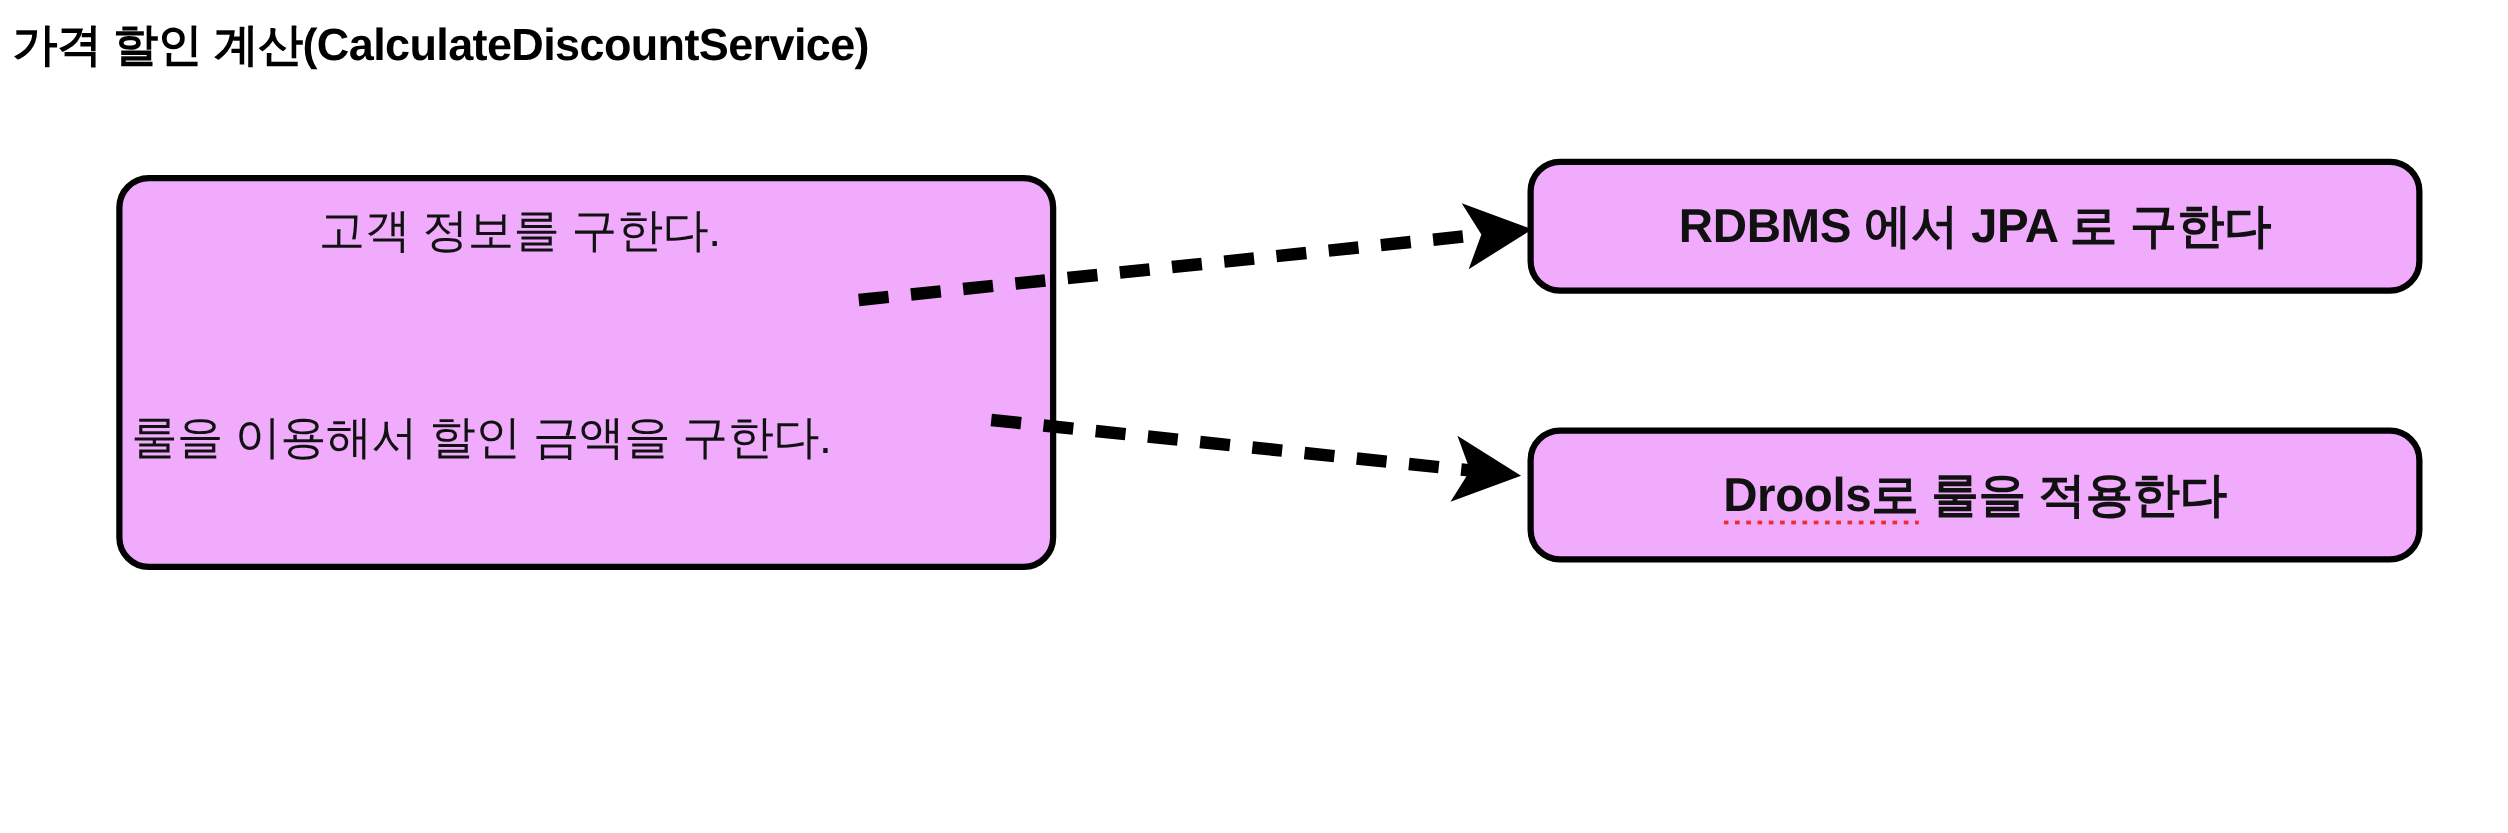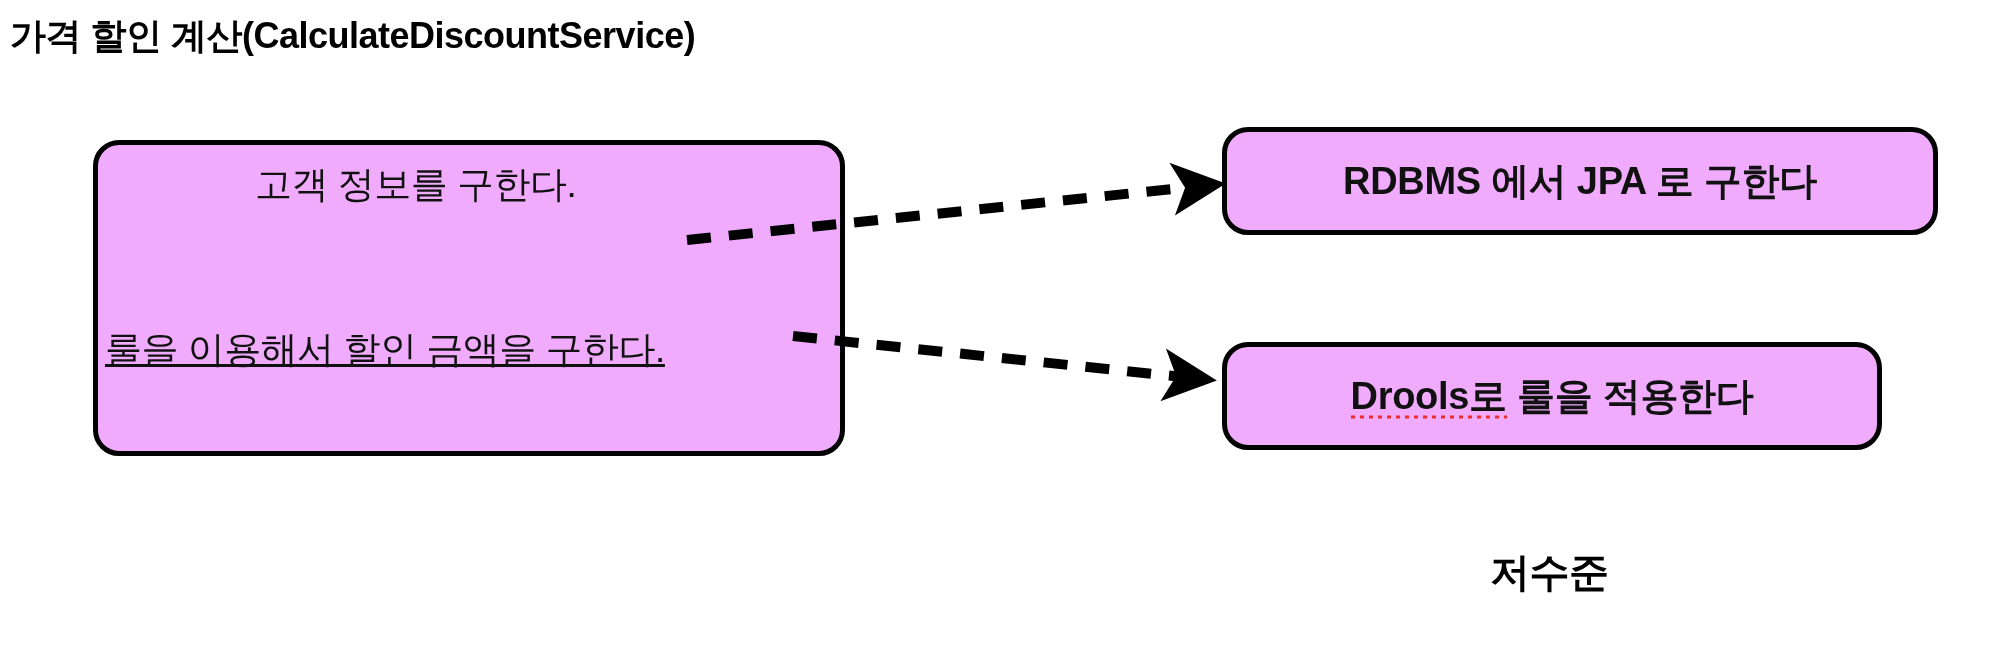--- a/index.html
+++ b/index.html
@@ -51,36 +51,36 @@
   #low-level-box-1 {
     left: 1222px;
     top: 127px;
     width: 716px;
     height: 108px;
     border-radius: 26px;
   }
   #low-level-box-2 {
     left: 1222px;
     top: 342px;
-    width: 660px;
+    width: 716px;
     height: 108px;
     border-radius: 26px;
   }
 
   
   .hl-line {
     position: absolute;
     font-size: 37px;
     font-weight: 400;
     white-space: nowrap;
     color: #111111;
     letter-spacing: -0.5px;
   }
   #hl-line-1 { left: 255px; top: 160px; text-align: right; }
-  #hl-line-2 { left: 105px; top: 325px; text-decoration: underline; }
+  #hl-line-2 { left: 105px; top: 325px; }
 
   
   .ll-text {
     position: absolute;
     left: 0;
     right: 0;
     top: 50%;
     transform: translateY(-50%);
     text-align: center;
     font-size: 38px;
@@ -137,21 +137,20 @@
 
   <div class="rbox" id="low-level-box-1">
     <div class="ll-text">RDBMS 에서 JPA 로 구한다</div>
   </div>
 
   <div class="rbox" id="low-level-box-2">
     <div class="ll-text"><span class="spell">Drools로</span><span> 룰을 적용한다</span></div>
   </div>
 
 
-  <div class="caption" id="caption-low">저수준</div>
 
   <svg id="arrow-layer" viewBox="0 0 2006 666">
     <defs>
       <marker id="arrowhead" markerWidth="6" markerHeight="6" refX="3.1" refY="3" orient="auto" markerUnits="strokeWidth">
         <path d="M 0.2 0.35 L 5.6 3 L 0.2 5.65 L 1.5 3 Z" fill="#000000"></path>
       </marker>
     </defs>
 
     <line x1="687" y1="240" x2="1201" y2="186" stroke="#000000" stroke-width="10" stroke-dasharray="24 18" stroke-linecap="butt" marker-end="url(#arrowhead)"></line>
 

